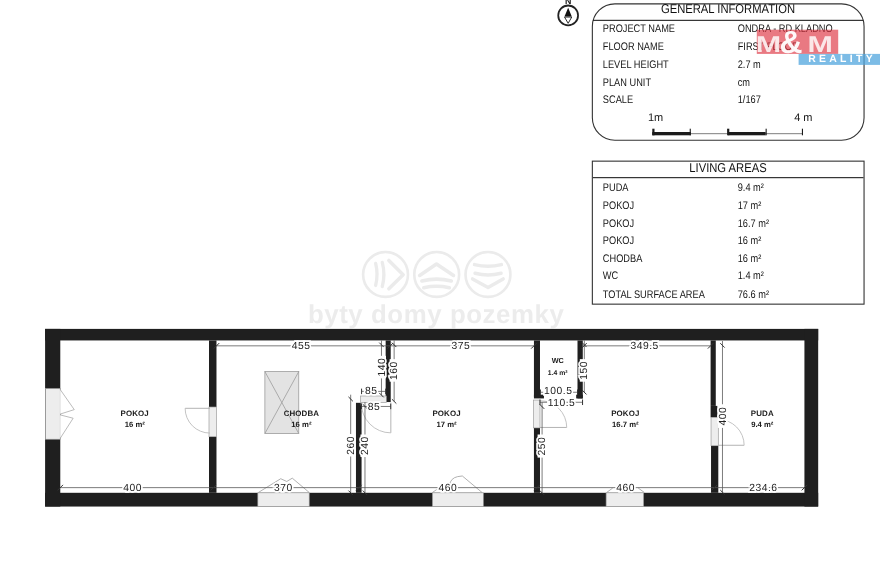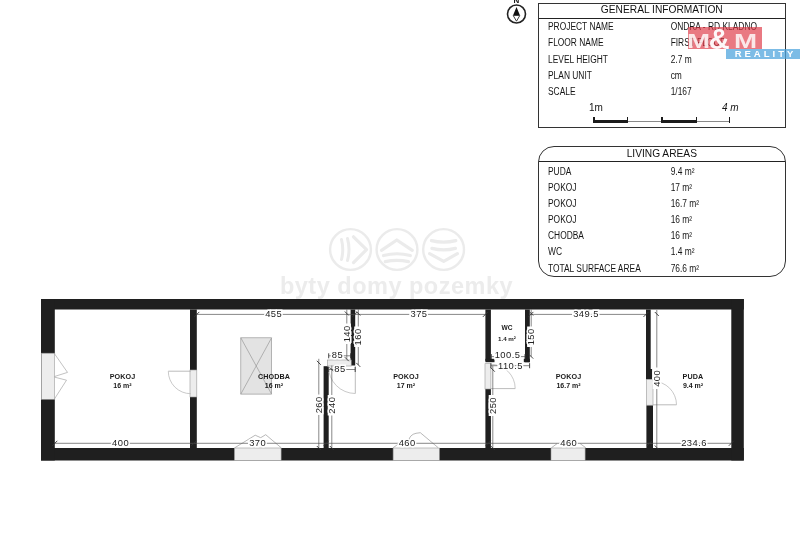--- a/index.html
+++ b/index.html
@@ -9,49 +9,49 @@
   .abs{position:absolute;}
   .tbl{position:absolute;left:538px;width:245.6px;border:1px solid #333;background:#fff;}
   .tbl .title{text-align:center;font-size:11.6px;color:#111;transform:scaleX(0.88);transform-origin:50% 0;}
   .row{position:absolute;left:9px;width:270px;font-size:10px;color:#151515;transform:scaleX(0.84);transform-origin:0 50%;white-space:nowrap;}
   .val{position:absolute;left:146px;top:0;white-space:nowrap;}
 </style>
 </head>
 <body>
 <div id="page">
 
-<div class="tbl" style="top:3px;height:123px;">
+<div class="tbl" style="top:3px;height:123px;border-radius:21px;">
   <div class="title" style="margin-top:-2px;">GENERAL INFORMATION</div>
   <div style="position:absolute;left:0;right:0;top:13.5px;border-top:1.6px solid #222;"></div>
 
   <div class="row" style="top:17px;">PROJECT NAME<span class="val">ONDRA - RD KLADNO</span></div>
 
   <div class="row" style="top:33.3px;">FLOOR NAME<span class="val">FIRST FLOOR</span></div>
 
   <div class="row" style="top:49.6px;">LEVEL HEIGHT<span class="val">2.7 m</span></div>
 
   <div class="row" style="top:65.9px;">PLAN UNIT<span class="val">cm</span></div>
 
   <div class="row" style="top:82.2px;">SCALE<span class="val">1/167</span></div>
 
   <div class="abs" style="left:50px;top:97.5px;font-size:10px;color:#151515;">1m</div>
-  <div class="abs" style="left:183px;top:97.5px;font-size:10px;color:#151515;font-style:italic;">4 m</div>
+  <div class="abs" style="left:183px;top:97.5px;font-size:10px;color:#151515;">4 m</div>
   <div class="abs" style="left:54.4px;top:109.5px;width:136.8px;height:10px;">
     <div class="abs" style="left:0;top:7.6px;width:136.8px;height:1.1px;background:#8a8a8a;"></div>
     <div class="abs" style="left:0;top:6.2px;width:34.2px;height:3.4px;background:#1b1b1b;"></div>
     <div class="abs" style="left:68.4px;top:6.2px;width:34.2px;height:3.4px;background:#1b1b1b;"></div>
     <div class="abs" style="left:0px;top:3px;width:1.2px;height:6.6px;background:#1b1b1b;"></div>
     <div class="abs" style="left:33.8px;top:3px;width:1.2px;height:6.6px;background:#1b1b1b;"></div>
     <div class="abs" style="left:68px;top:3px;width:1.2px;height:6.6px;background:#1b1b1b;"></div>
     <div class="abs" style="left:102.2px;top:3px;width:1.2px;height:6.6px;background:#1b1b1b;"></div>
     <div class="abs" style="left:135.6px;top:3px;width:1.2px;height:6.6px;background:#1b1b1b;"></div>
   </div>
 </div>
 
-<div class="tbl" style="top:146px;height:129px;border-radius:16px;">
+<div class="tbl" style="top:146px;height:129px;">
   <div class="title" style="margin-top:-1.5px;">LIVING AREAS</div>
   <div style="position:absolute;left:0;right:0;top:14px;border-top:1.6px solid #222;"></div>
 
   <div class="row" style="top:19px;">PUDA<span class="val">9.4 m²</span></div>
 
   <div class="row" style="top:35.1px;">POKOJ<span class="val">17 m²</span></div>
 
   <div class="row" style="top:50.9px;">POKOJ<span class="val">16.7 m²</span></div>
 
   <div class="row" style="top:67px;">POKOJ<span class="val">16 m²</span></div>

